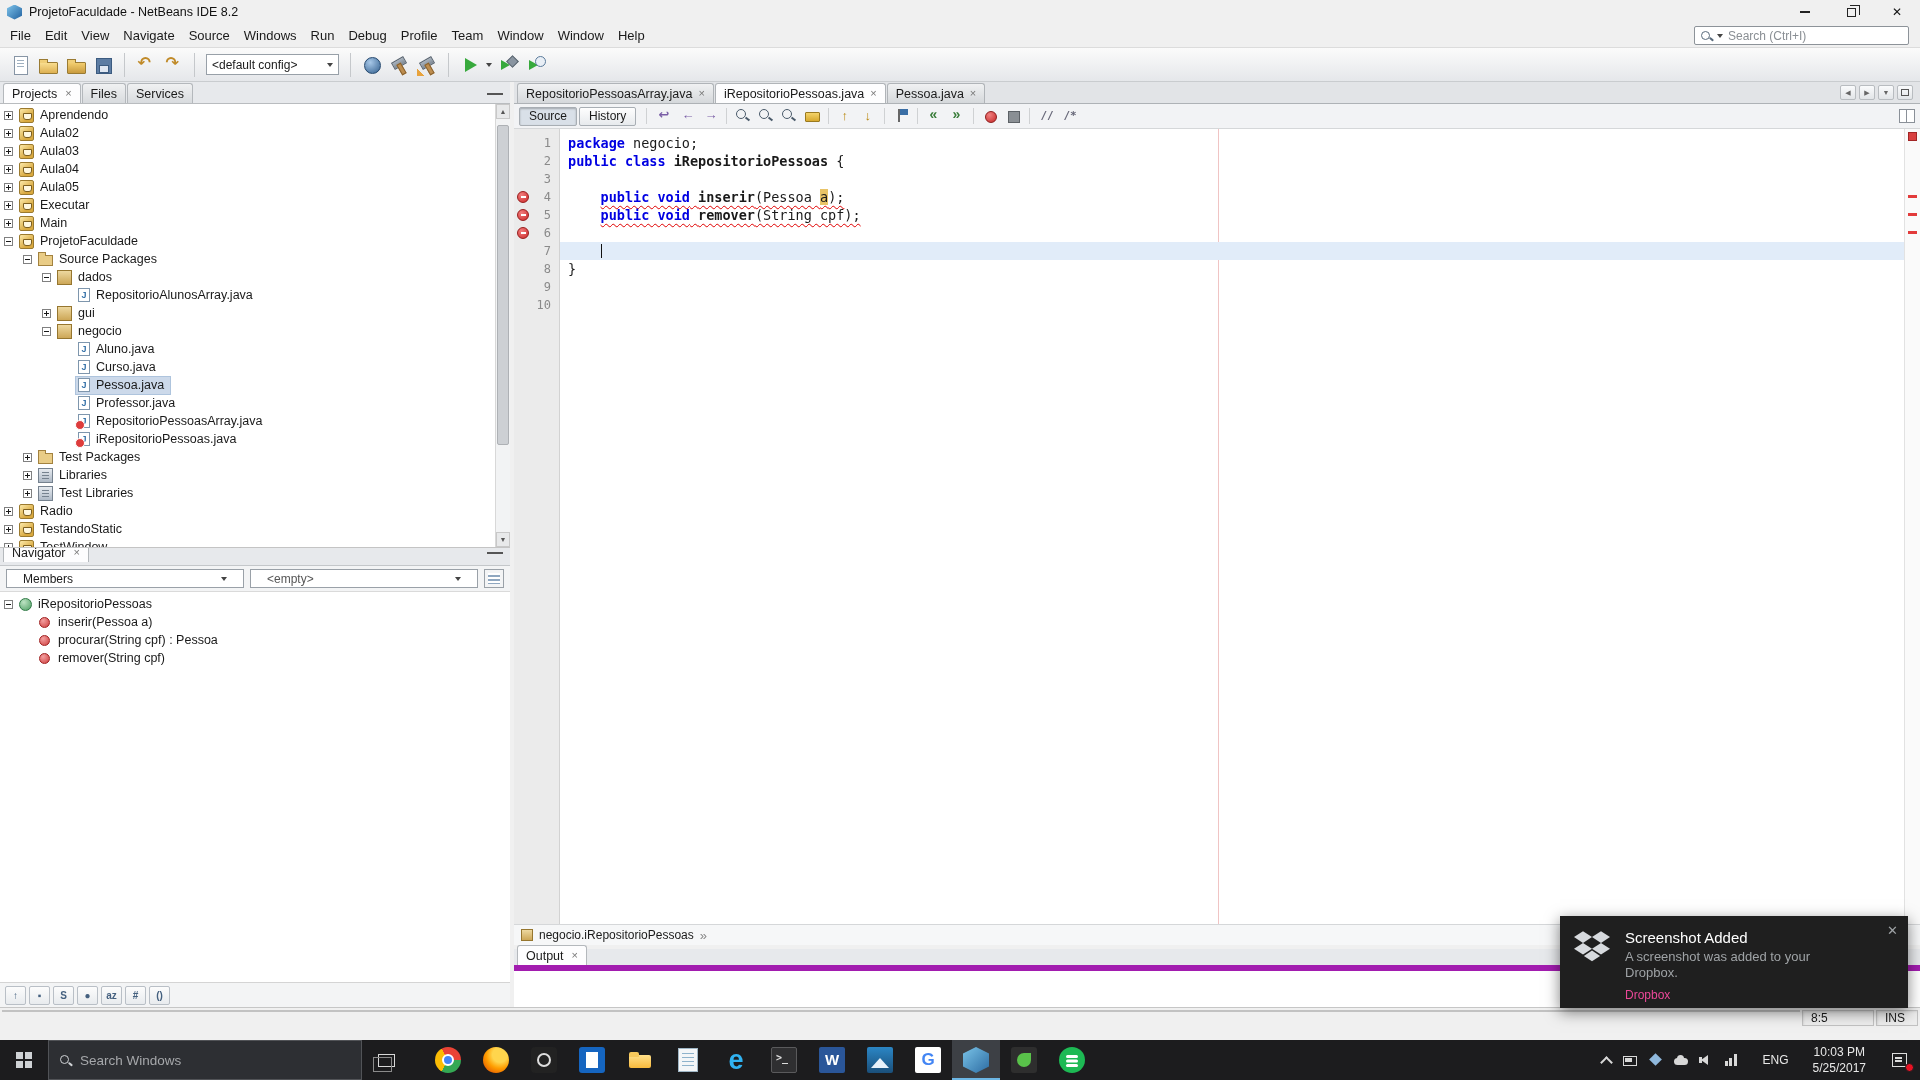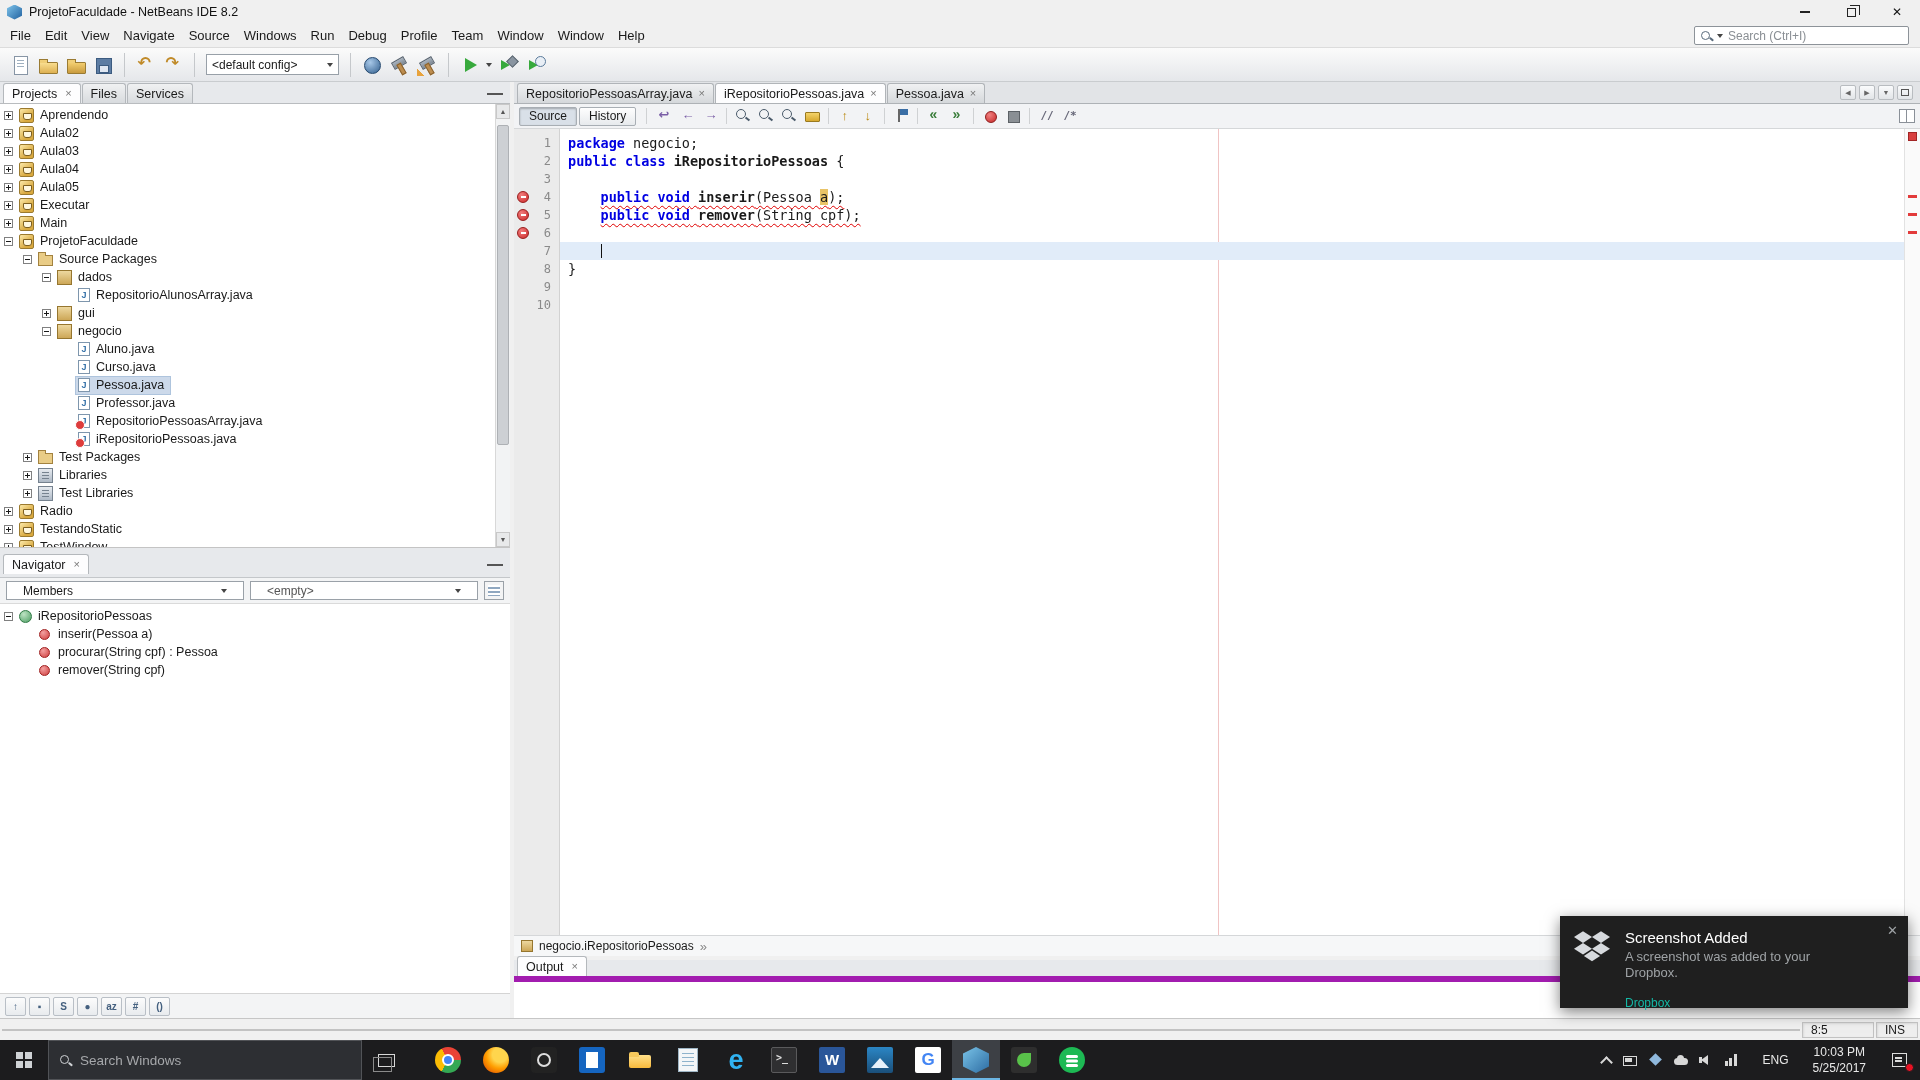--- a/index.html
+++ b/index.html
@@ -93,21 +93,21 @@
   .nico.lib { background:linear-gradient(#e7ebf0,#aeb9c6); border:1px solid #76828f; }
   .nico.lib::before { content:""; position:absolute; left:3px; top:3px; right:3px; height:1px; background:#76828f; box-shadow:0 3px 0 #76828f,0 6px 0 #76828f; }
   .nico.classico { width:13px; height:13px; border-radius:50%; background:radial-gradient(circle at 35% 30%,#bde3c3,#4d9e63); border:1px solid #2f7a45; }
   .mico { width:11px; height:11px; border-radius:50%; background:radial-gradient(circle at 35% 30%,#f3a0a0,#cf3f3f); border:1px solid #a02020; margin:0 5px 0 1px; flex:none; }
 
   .vscroll { position:absolute; right:0; top:0; bottom:0; width:15px; background:#f2f3f4; border-left:1px solid #d8d8d8; display:flex; flex-direction:column; }
   .vs-btn { height:15px; flex:none; display:flex; align-items:center; justify-content:center; font-size:7px; color:#555; background:#e8e9ea; border:1px solid #c8c8c8; }
   .vs-track { flex:1; position:relative; }
   .vs-thumb { position:absolute; left:1px; right:1px; top:6px; height:320px; background:#cdd0d4; border:1px solid #aeb1b5; border-radius:2px; }
 
-  .nav-header { height:30px; background:#e7e9ec; border-bottom:1px solid #c4c7ca; display:flex; align-items:flex-end; padding:2px 3px 3px; flex:none; }
+  .nav-header { height:18px; background:#e7e9ec; border-bottom:1px solid #c4c7ca; display:flex; align-items:flex-end; padding:2px 3px 3px; flex:none; }
   .nav-filter { height:26px; display:flex; align-items:center; gap:6px; padding:0 6px; background:#f3f4f5; border-bottom:1px solid #dadada; flex:none; }
   .combo { height:19px; background:#fff; border:1px solid #9aa1a8; display:flex; align-items:center; justify-content:space-between; padding:0 16px; font-size:12px; }
   .combo.first { width:238px; flex:none; }
   .combo.grow { flex:1; color:#555; }
   .nav-grid-btn { width:20px; height:19px; border:1px solid #9aa1a8; background:repeating-linear-gradient(#fff 0 2px,#8fa7c0 2px 4px) content-box; padding:3px; flex:none; }
   .nav-tree { flex:1; background:#fff; overflow:hidden; padding-top:3px; min-height:0; }
   .nav-filterbar { height:25px; border-top:1px solid #d4d4d4; background:#f3f4f5; display:flex; align-items:center; gap:3px; padding:0 5px; flex:none; }
   .nfb { width:21px; height:19px; border:1px solid #b9bfc6; background:linear-gradient(#fcfcfc,#e8ebee); border-radius:2px; display:flex; align-items:center; justify-content:center; font-size:10px; color:#44607f; font-weight:bold; }
 
   
@@ -168,21 +168,21 @@
 
   .breadcrumb { height:21px; background:#f6f7f8; border-top:1px solid #d5d7d9; display:flex; align-items:center; padding:0 7px; gap:6px; font-size:12px; flex:none; }
   .bc-icon { width:12px; height:12px; background:linear-gradient(#edd8a0,#cda757); border:1px solid #96762f; flex:none; }
   .bc-chev { color:#888; font-size:13px; }
   .hsplit { height:4px; background:#f0f0f0; flex:none; }
   .output { height:58px; display:flex; flex-direction:column; background:#fff; flex:none; }
   .out-tabs { height:22px; background:#e7e9ec; display:flex; align-items:flex-end; padding:2px 3px 0; border-bottom:6px solid #a21caf; flex:none; }
   .out-body { flex:1; background:#fff; }
 
   
-  .statusbar { height:22px; background:#f0f0f0; border-top:1px solid #c6c6c6; display:flex; align-items:center; padding:2px 2px; gap:2px; font-size:12px; flex:none; }
+  .statusbar { height:33px; background:#f0f0f0; border-top:1px solid #c6c6c6; display:flex; align-items:flex-start; padding:2px 2px; gap:2px; font-size:12px; flex:none; }
   .sb-cell { border:1px solid #c2c2c2; box-shadow:inset 1px 1px 2px rgba(0,0,0,.08); display:flex; align-items:center; padding:0 8px; background:#eeeeee; }
   .sb-main { flex:1; }
   .sb-caret { width:72px; }
   .sb-ins { width:42px; }
 
   
   .taskbar { height:40px; background:#1c1c1e; display:flex; align-items:stretch; flex:none; position:relative; z-index:40; color:#e8e8e8; }
   .tb-start { width:48px; display:flex; align-items:center; justify-content:center; }
   .win-logo { display:grid; grid-template-columns:7px 7px; grid-template-rows:7px 7px; gap:1.5px; }
   .win-logo i { background:#cfd2d5; }
@@ -239,21 +239,21 @@
   .action-center { width:20px; height:18px; position:relative; }
   .action-center::before { content:""; position:absolute; left:2px; top:2px; width:13px; height:12px; border:1.5px solid #dcdcdc; }
   .action-center::after { content:""; position:absolute; left:5px; top:6px; width:7px; height:1.5px; background:#dcdcdc; box-shadow:0 3px 0 #dcdcdc; }
   .ac-badge { position:absolute; right:-4px; bottom:-3px; width:9px; height:9px; border-radius:50%; background:#e81123; border:1px solid #1c1c1e; }
 
   
   .toast { position:absolute; right:12px; bottom:72px; width:348px; height:92px; background:#1f1f1f; box-shadow:0 4px 14px rgba(0,0,0,.5); display:flex; padding:13px 14px; gap:13px; color:#fff; z-index:60; }
   .toast-icon { width:38px; flex:none; padding-top:2px; }
   .toast-title { font-size:15px; color:#fff; }
   .toast-body { font-size:13px; color:#9fa3a6; margin-top:3px; width:232px; line-height:1.25; }
-  .toast-app { font-size:12px; color:#14b8a6; margin-top:14px; }
+  .toast-app { font-size:12px; color:#ec4899; margin-top:6px; }
   .toast-close { position:absolute; top:7px; right:10px; color:#9fa3a6; font-size:13px; }
 </style>
 </head>
 <body>
 
 <div class="screen">
   <div class="nb-window">
 
     <div class="titlebar">
       <span class="nb-logo"></span>

